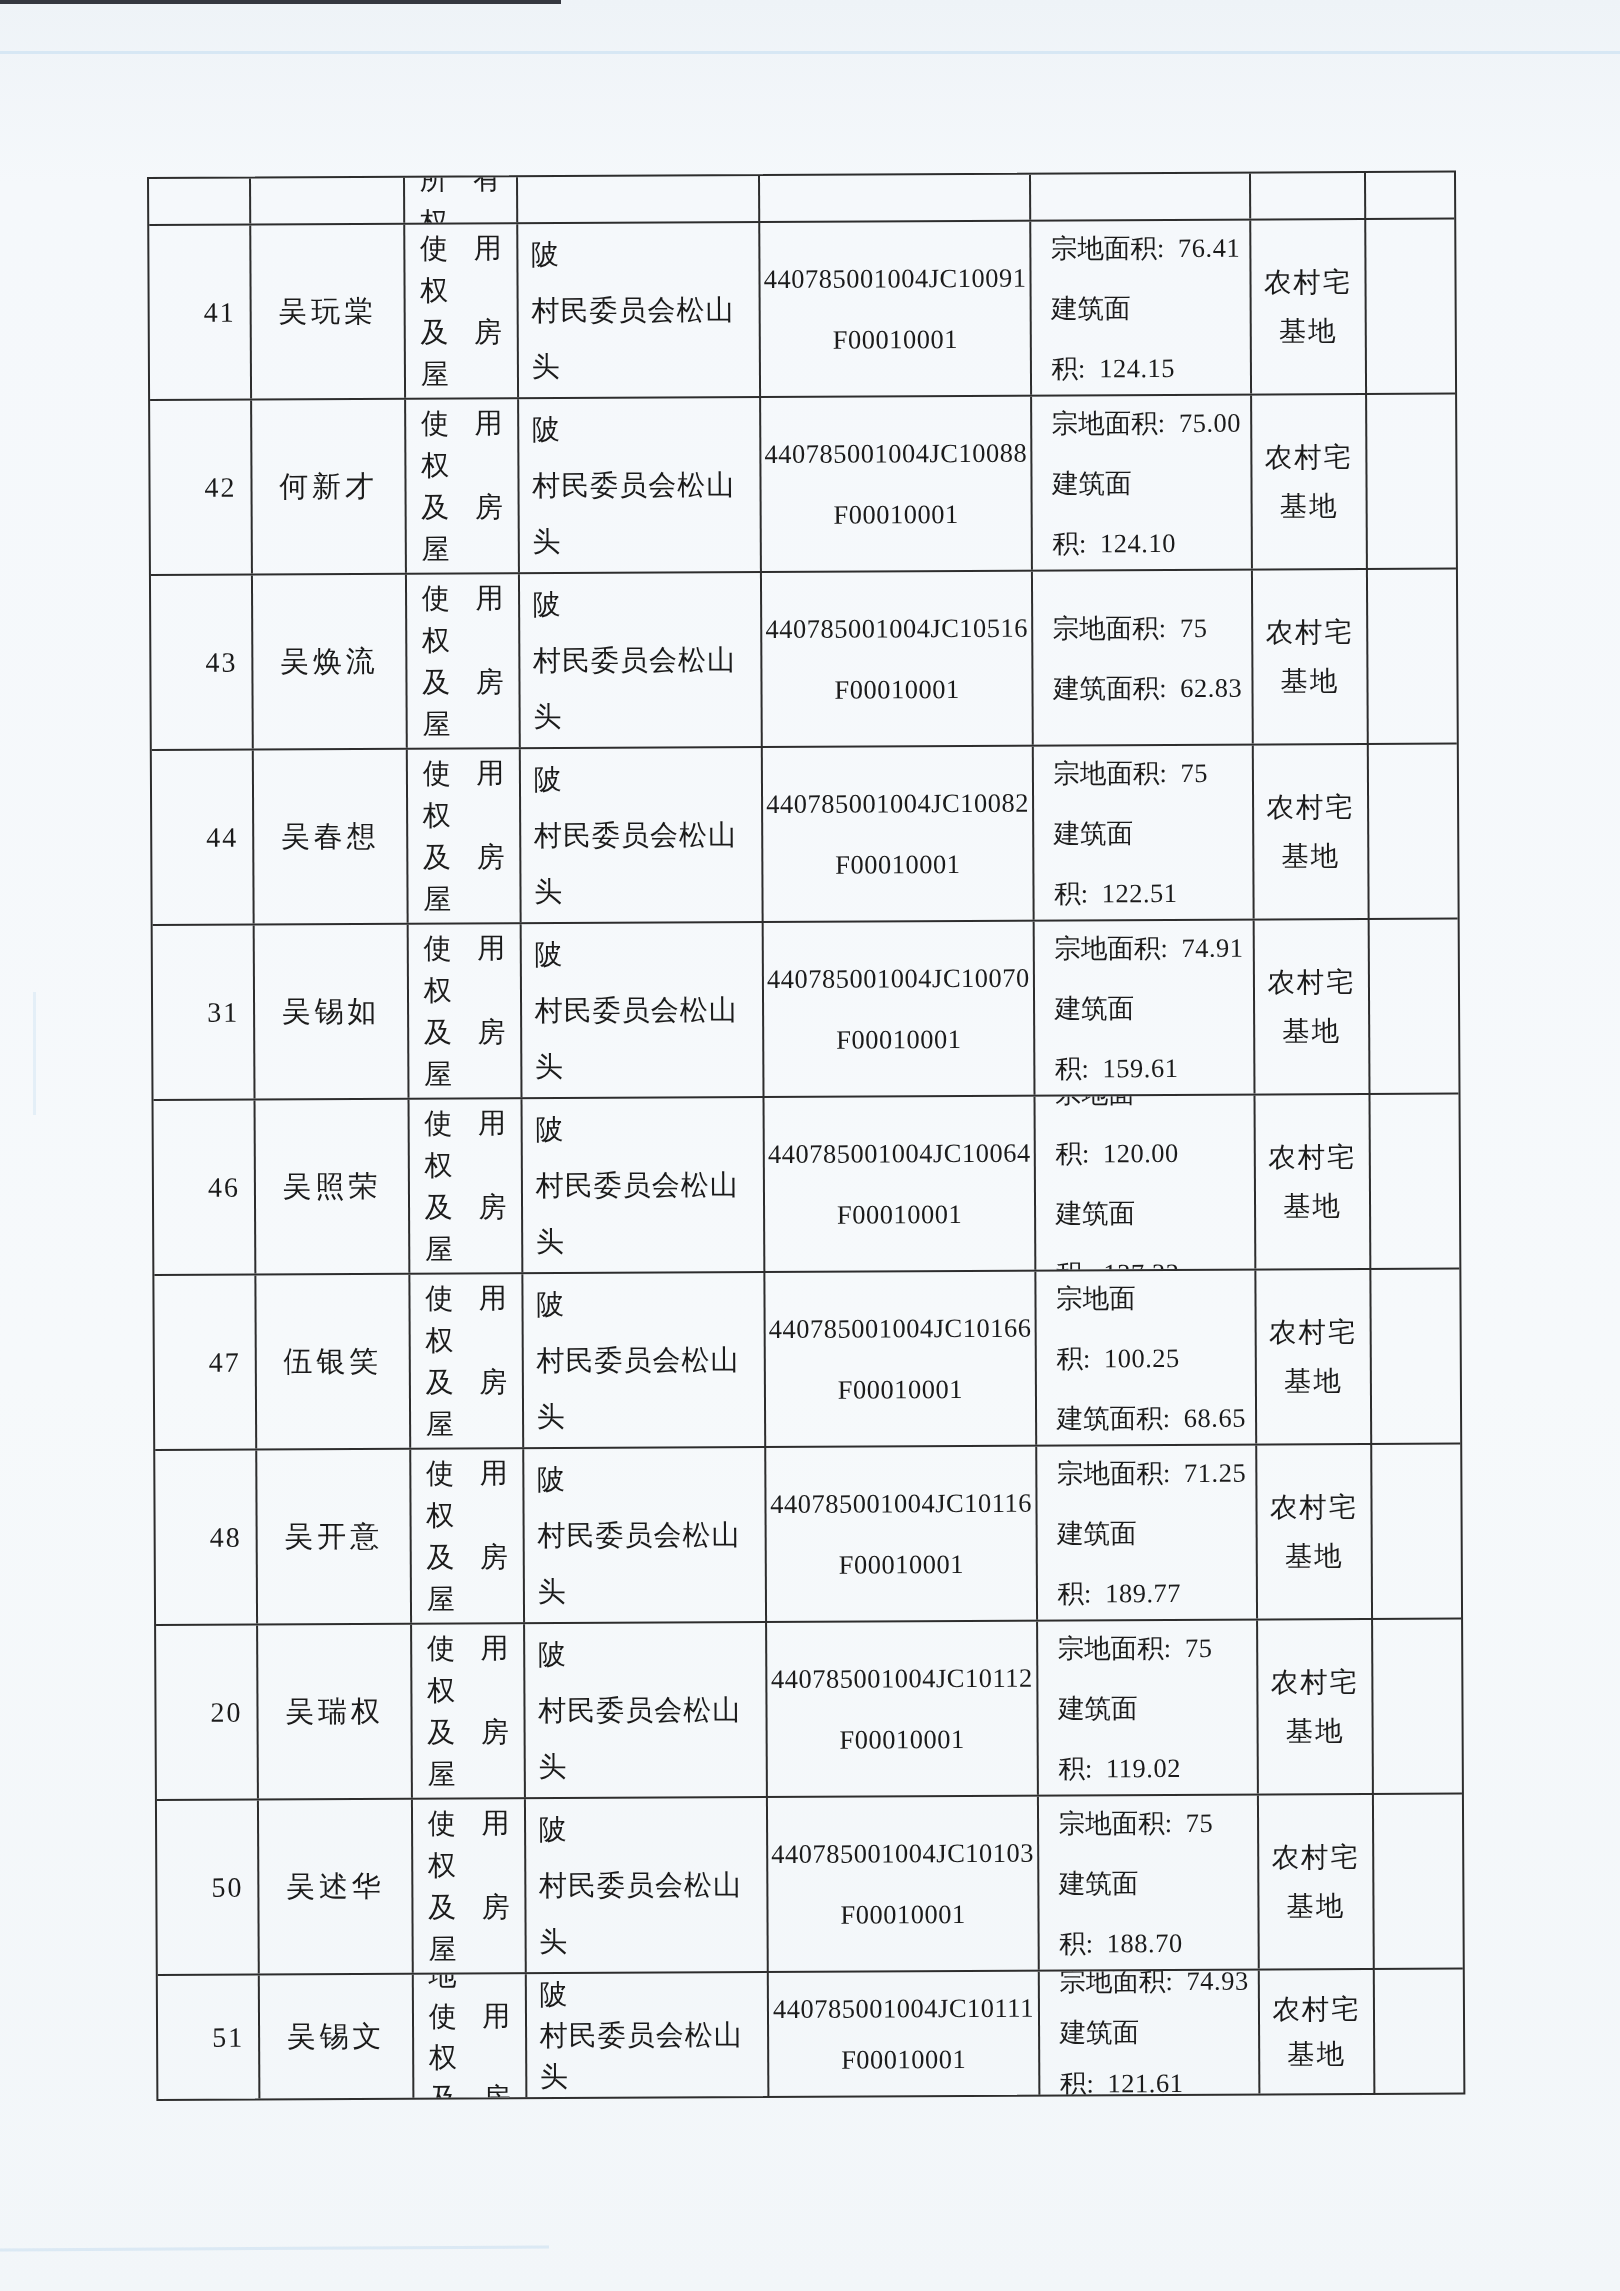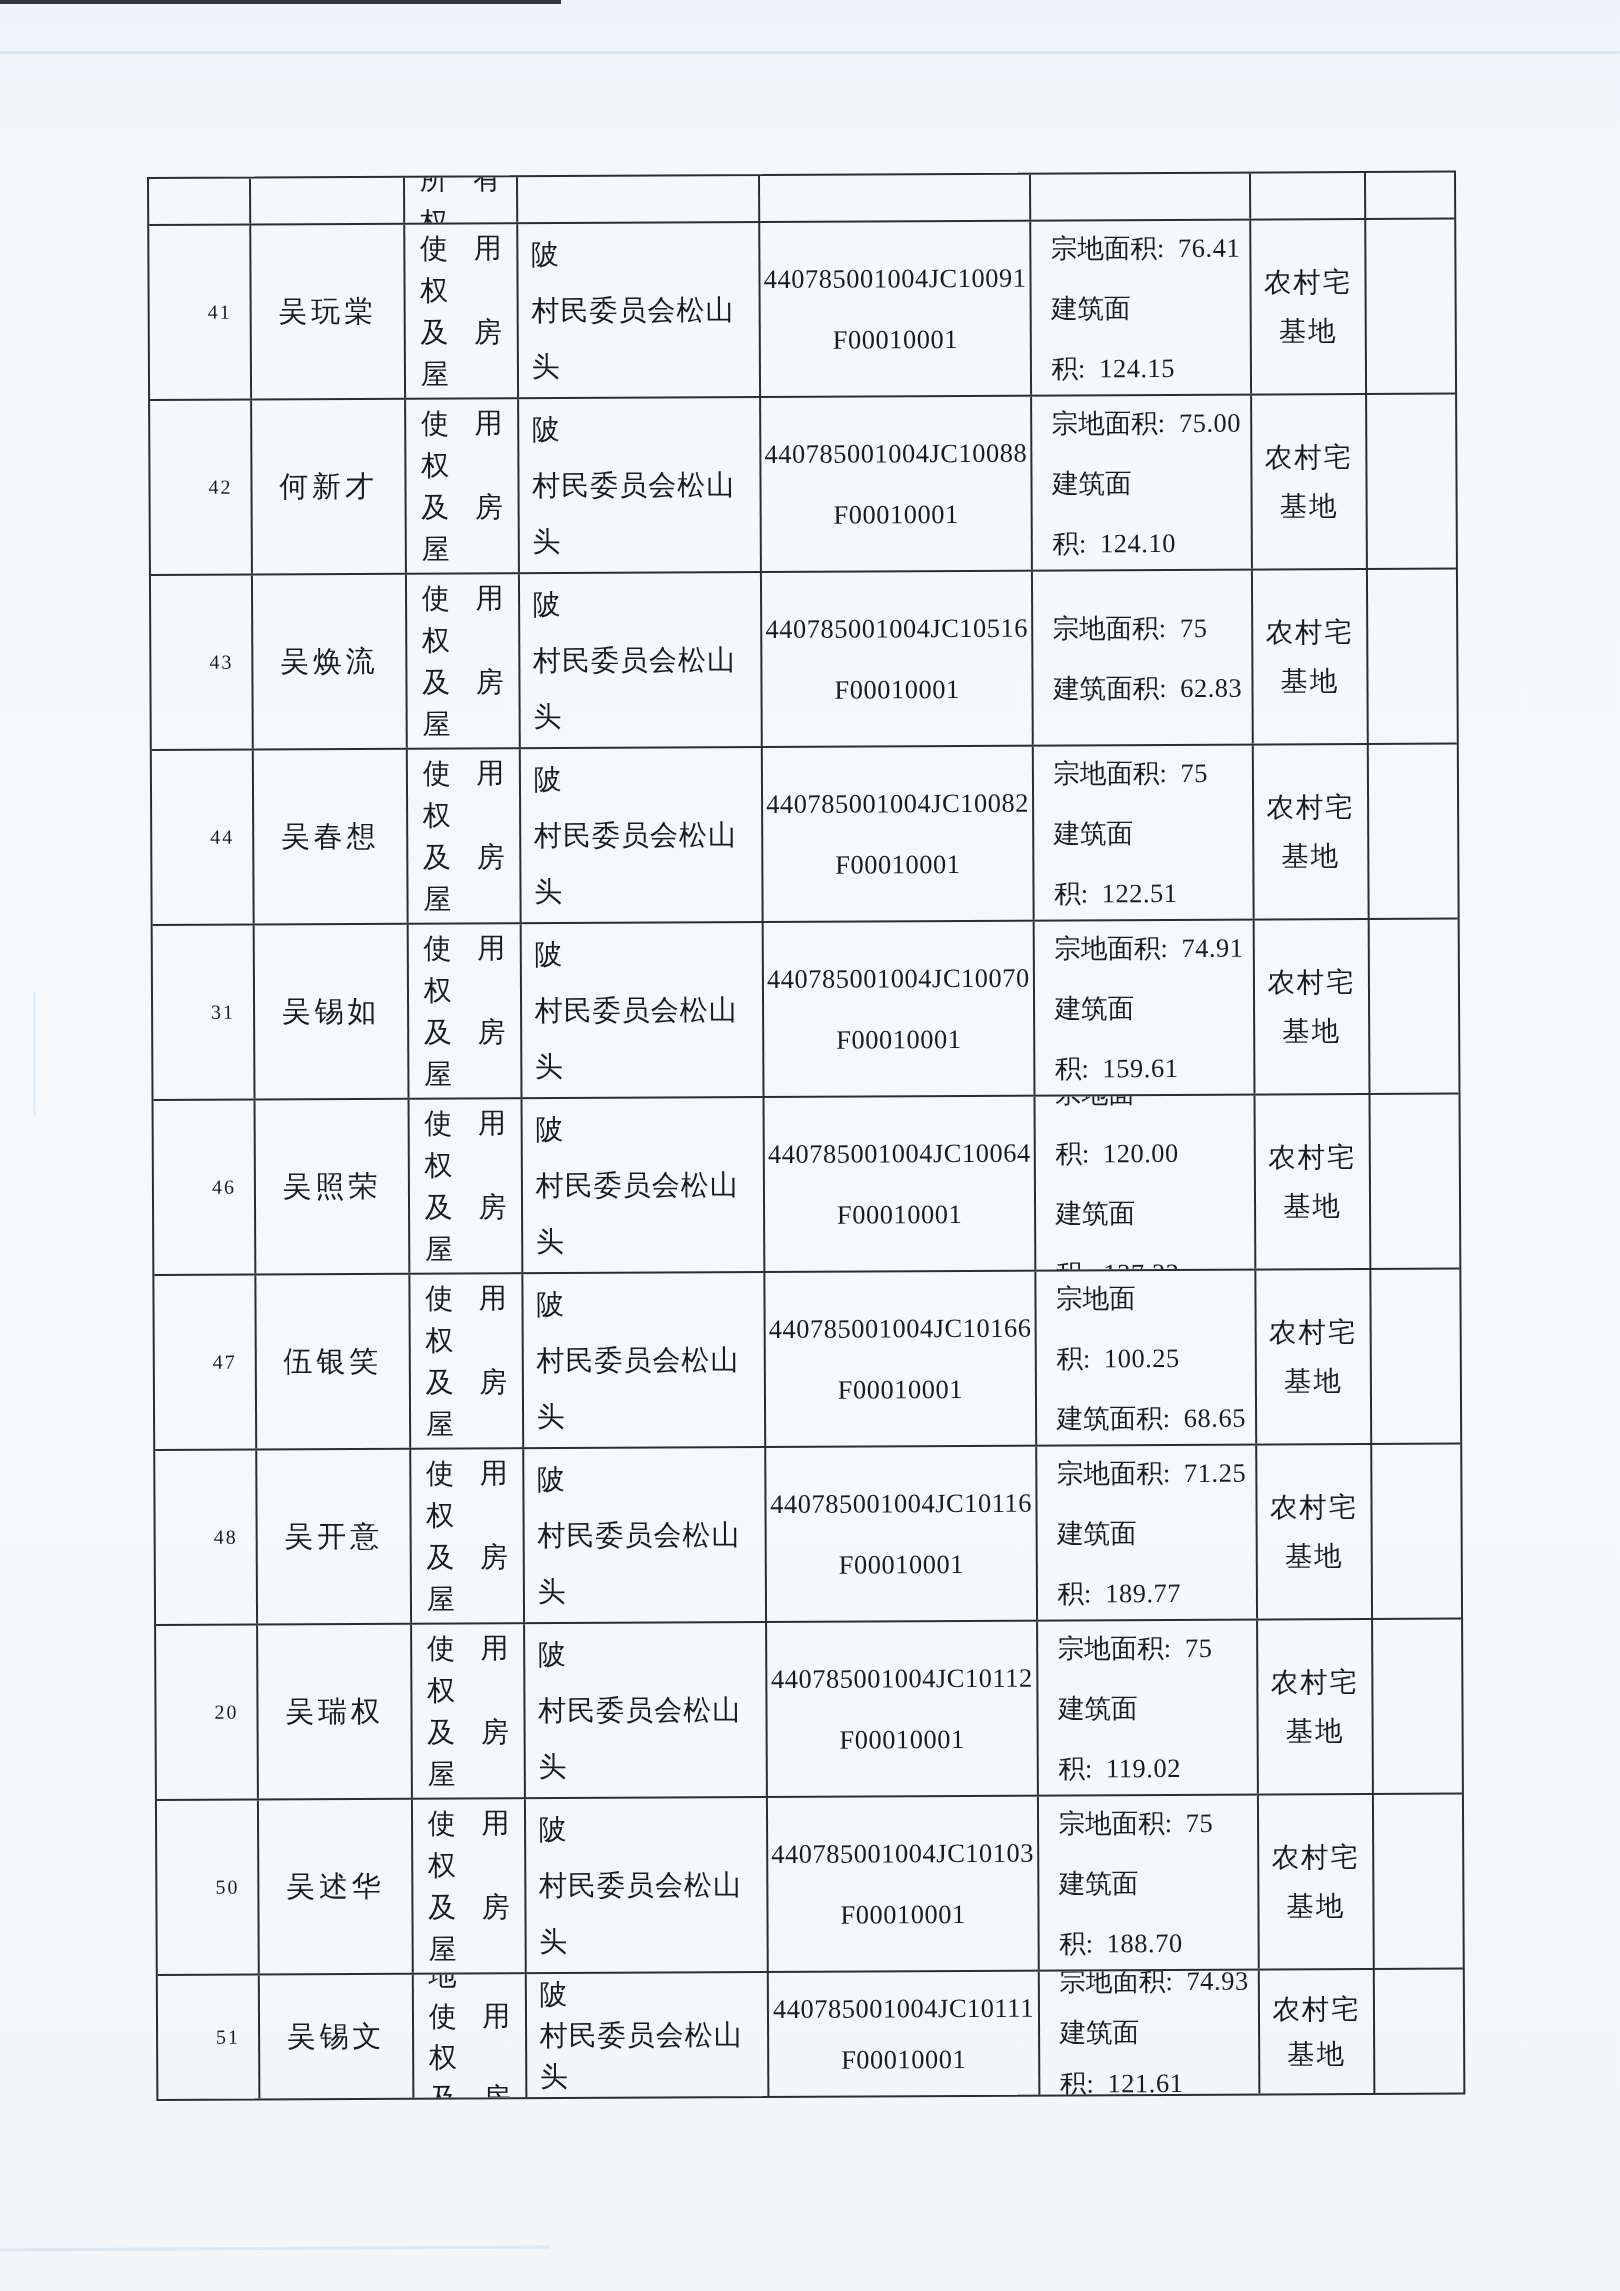--- a/index.html
+++ b/index.html
@@ -25,21 +25,21 @@
   }
   .trow{display:grid;grid-template-columns:102px 154px 113px 242px 271px 220px 115px 86px;border-bottom:2px solid #2d2d2d;}
   .trow:last-child{border-bottom:none;}
   .trow.h-partial{height:45px;}
   .trow.h-normal{height:173px;}
   .trow.h-last{height:123px;}
   .c{border-right:2px solid #2d2d2d;display:flex;flex-direction:column;justify-content:center;align-items:center;box-sizing:border-box;overflow:hidden;}
   .c:last-child{border-right:none;}
   .txt{white-space:pre-line;}
 
-  .c-no{font-size:20px;letter-spacing:2px;margin-left:40px;}
+  .c-no{font-size:28px;letter-spacing:2px;margin-left:40px;}
   .c-name{font-size:29px;letter-spacing:3.9px;}
   .c-right{align-items:stretch;}
   .c-right .txt{
     text-align:justify;text-align-last:justify;
     padding:0 14.7px;line-height:42px;font-size:28px;
   }
   .h-partial .c-right .txt{line-height:43px;}
   .h-last .c-right .txt{line-height:41px;}
   .c-loc{align-items:flex-start;}
   .c-loc .txt{padding-left:12.7px;padding-right:3.9px;line-height:56px;font-size:28px;letter-spacing:1px;text-align:left;}

